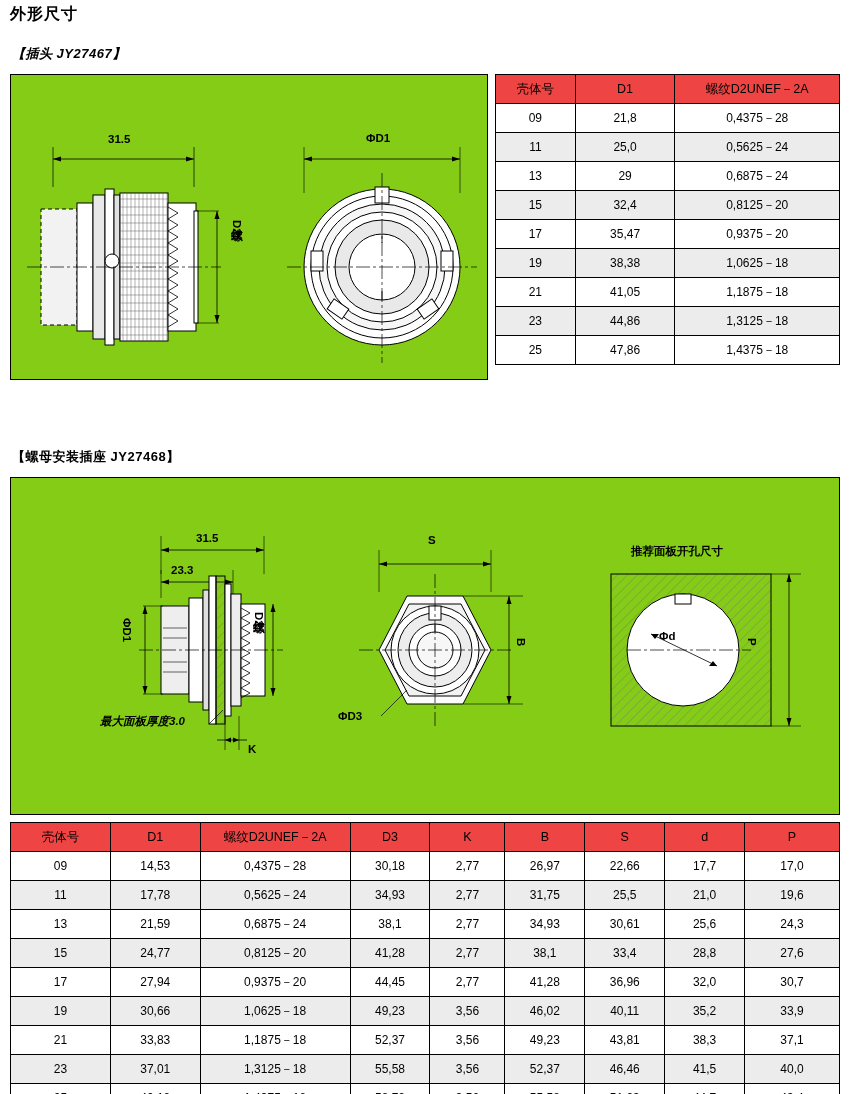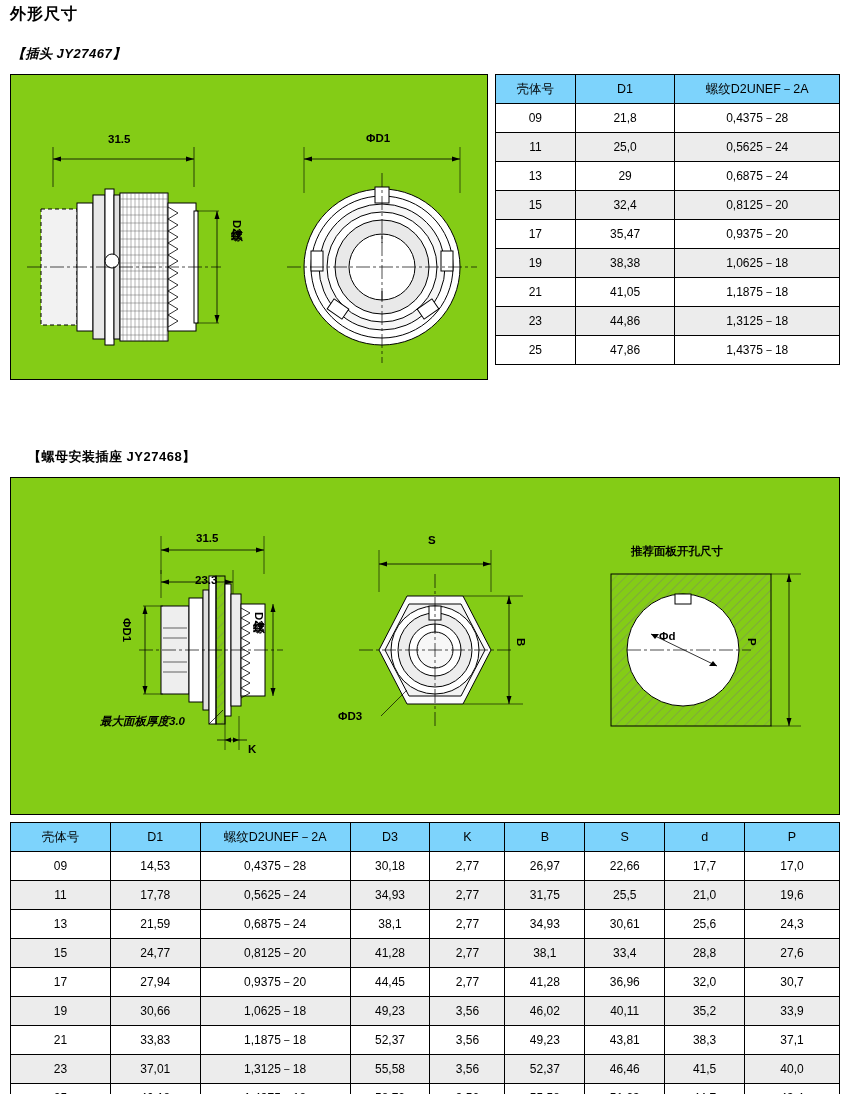--- a/index.html
+++ b/index.html
@@ -8,21 +8,21 @@
 
   .page-title{position:absolute;left:10px;top:4px;font-size:16px;font-weight:bold;letter-spacing:1px;}
 
   .sec-label{position:absolute;font-size:13px;font-weight:bold;letter-spacing:0.5px;}
 
   .panel{position:absolute;border:1px solid #000;box-sizing:border-box;background:#84cc16;}
 
   
   table.dim{border-collapse:collapse;font-size:12px;}
   table.dim td,table.dim th{border:1px solid #000;text-align:center;font-weight:normal;padding:0;}
-  table.dim thead th{background:#7dd3fc;height:28px;font-size:12.5px;}
+  table.dim thead th{background:#ef4444;height:28px;font-size:12.5px;}
   table.dim tbody td{height:28px;}
   table.dim tbody tr:nth-child(odd) td{background:#ffffff;}
   table.dim tbody tr:nth-child(even) td{background:#ececec;}
 
   #top-table{position:absolute;left:495px;top:74px;width:345px;}
   #top-table table{width:100%;}
   #top-table col.c0{width:80px;}
   #top-table col.c1{width:100px;}
   #top-table col.c2{width:165px;}
 
@@ -204,21 +204,21 @@
           </tr>
         <tr>
             <td>25</td>
             <td>47,86</td>
             <td>1,4375－18</td>
           </tr>
       </tbody>
     </table>
   </div>
 
-  <div class="sec-label" style="left:12px;top:448px;margin-left:16px;">【螺母安装插座 JY27468】</div>
+  <div class="sec-label" style="left:12px;top:448px;">【螺母安装插座 JY27468】</div>
 
   <div class="panel" style="left:10px;top:477px;width:830px;height:338px;">
     <svg width="828" height="336" viewBox="0 0 828 336">
       <defs>
         <pattern id="hatch" width="7" height="7" patternTransform="rotate(45)" patternUnits="userSpaceOnUse">
           <line x1="0" y1="0" x2="0" y2="7" stroke="#777" stroke-width="0.8"></line>
         </pattern>
       </defs>
       <g stroke="#000" fill="none" stroke-width="1">
 
@@ -309,21 +309,21 @@
 
         <line x1="760" y1="96" x2="790" y2="96" stroke-width="0.6"></line>
         <line x1="760" y1="248" x2="790" y2="248" stroke-width="0.6"></line>
         <line x1="778" y1="96" x2="778" y2="248" stroke-width="0.8"></line>
         <polygon points="778,96 775.5,104 780.5,104" fill="#000" stroke="none"></polygon>
         <polygon points="778,248 775.5,240 780.5,240" fill="#000" stroke="none"></polygon>
       </g>
     </svg>
 
     <div class="lbl" style="left:185px;top:54px;">31.5</div>
-    <div class="lbl" style="left:184px;top:86px;margin-top:10px;">23.3</div>
+    <div class="lbl" style="left:160px;top:86px;">23.3</div>
     <div class="lbl vert" style="left:110px;top:140px;">ΦD1</div>
     <div class="lbl vert" style="left:240px;top:134px;">螺纹D2</div>
     <div class="lbl" style="left:89px;top:236px;font-style:italic;">最大面板厚度3.0</div>
     <div class="lbl" style="left:237px;top:265px;">K</div>
     <div class="lbl" style="left:417px;top:56px;">S</div>
     <div class="lbl vert" style="left:504px;top:160px;">B</div>
     <div class="lbl" style="left:327px;top:232px;">ΦD3</div>
     <div class="lbl" style="left:620px;top:66px;">推荐面板开孔尺寸</div>
     <div class="lbl" style="left:648px;top:152px;">Φd</div>
     <div class="lbl vert" style="left:735px;top:160px;">P</div>

